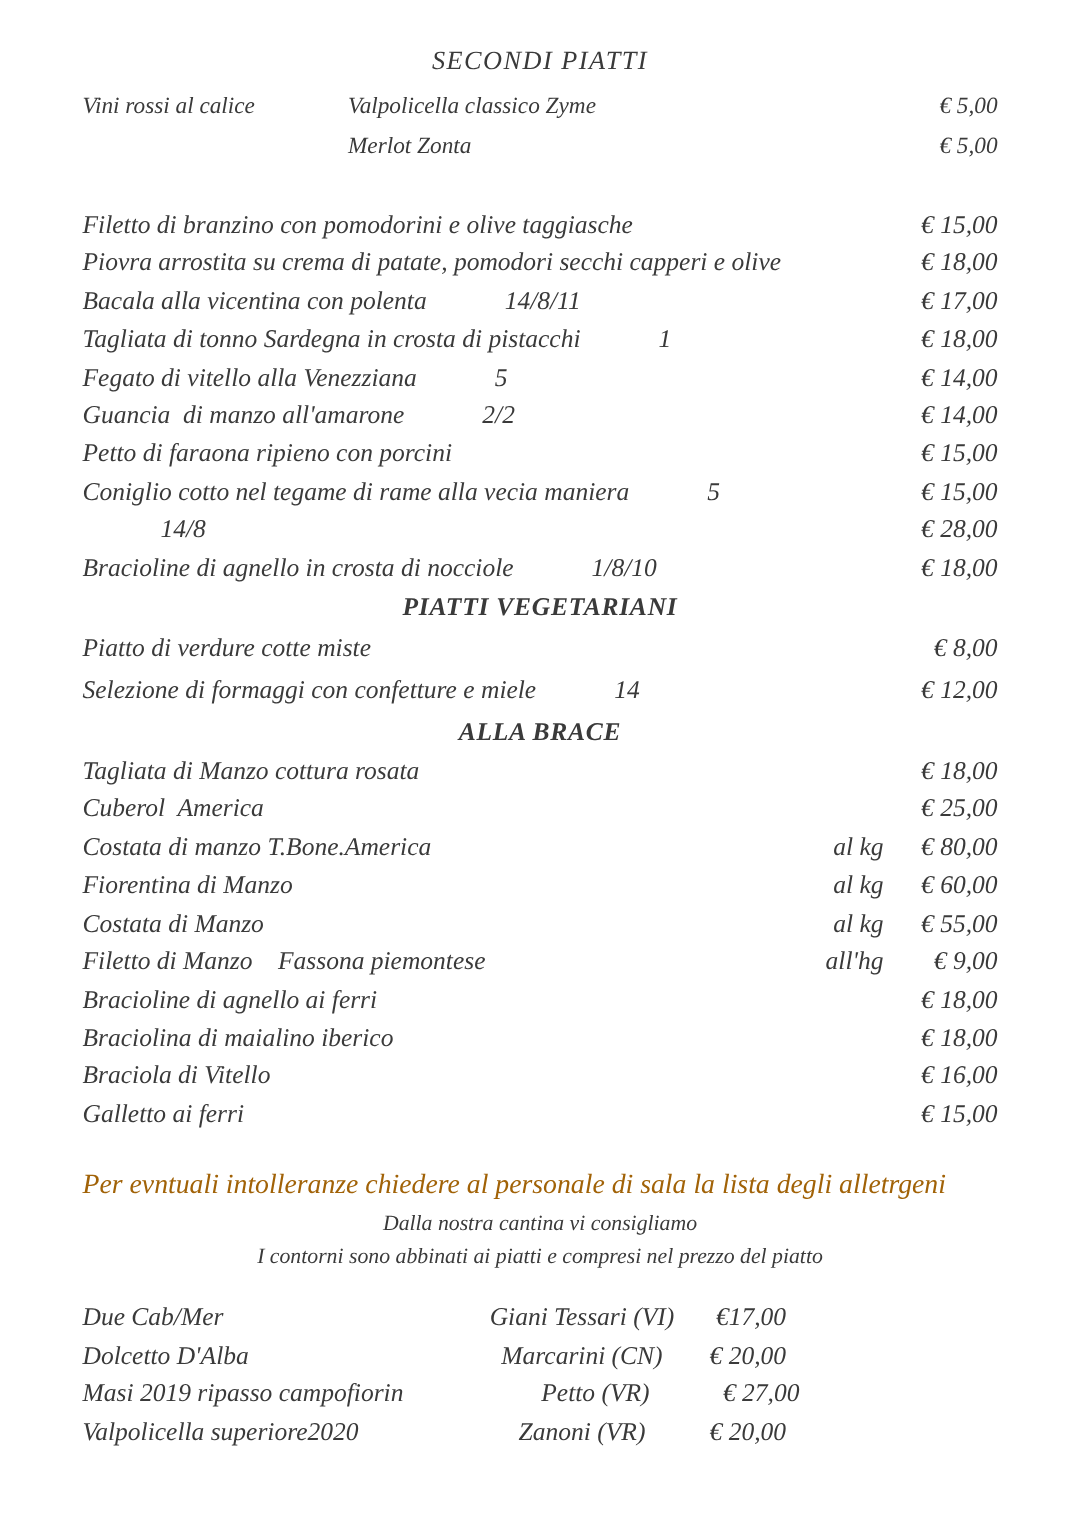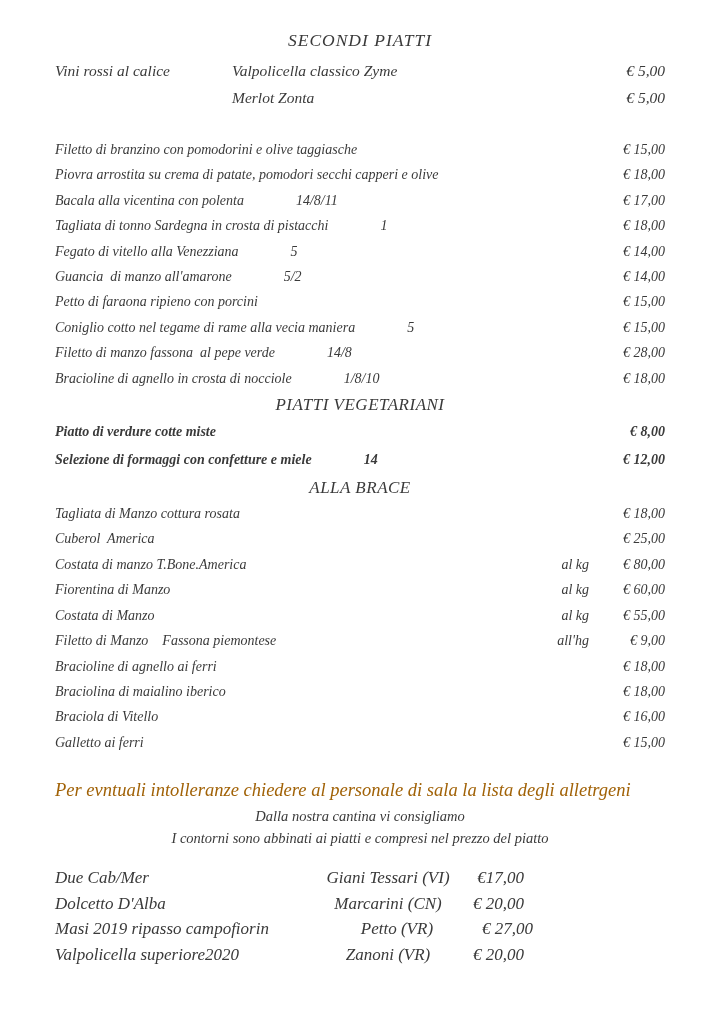--- a/index.html
+++ b/index.html
@@ -21,34 +21,34 @@
     letter-spacing: 1px;
     margin-bottom: 6px;
   }
 
   .calice-row { display: flex; align-items: center; line-height: 27px; font-size: 15.5px; }
   .calice-label { width: 177px; flex: none; white-space: pre; }
   .calice-name { white-space: pre; }
 
   .section-secondi { margin-top: 26px; }
 
-  .menu-row { display: flex; align-items: flex-start; line-height: 25.4px; font-size: 14px; }
-  .section-veg .menu-row { line-height: 28px; font-weight: bold; }
+  .menu-row { display: flex; align-items: flex-start; line-height: 25.4px; font-size: 17px; }
+  .section-veg .menu-row { line-height: 28px; }
   .name { white-space: pre; }
   .code { margin-left: 52px; white-space: pre; }
   .code:empty { margin-left: 0; }
   .sp { flex: 1 1 0; }
   .unit { margin-right: 12px; white-space: pre; }
   .unit:empty { margin-right: 0; }
   .price { min-width: 64px; text-align: right; white-space: pre; flex: none; }
 
   .heading {
     text-align: center;
     font-size: 17px;
-    font-weight: normal;
+    font-weight: bold;
     letter-spacing: 0.5px;
     line-height: 25px;
     margin: 1px 0;
   }
 
   .allergen {
     margin-top: 20px;
     font-size: 18.5px;
     line-height: 30px;
     color: #a16207;
@@ -110,38 +110,37 @@
       <span class="price">€ 18,00</span>
     </div>
     <div class="menu-row">
       <span class="name">Fegato di vitello alla Venezziana</span>
       <span class="code">5</span>
       <span class="sp"></span>
       <span class="price">€ 14,00</span>
     </div>
     <div class="menu-row">
       <span class="name">Guancia  di manzo all'amarone</span>
-      <span class="code">5/2</span>
+      <span class="code">2/2</span>
       <span class="sp"></span>
       <span class="price">€ 14,00</span>
     </div>
     <div class="menu-row">
       <span class="name">Petto di faraona ripieno con porcini</span>
       <span class="code"></span>
       <span class="sp"></span>
       <span class="price">€ 15,00</span>
     </div>
     <div class="menu-row">
       <span class="name">Coniglio cotto nel tegame di rame alla vecia maniera</span>
       <span class="code">5</span>
       <span class="sp"></span>
       <span class="price">€ 15,00</span>
     </div>
     <div class="menu-row">
-      <span class="name">Filetto di manzo fassona  al pepe verde</span>
       <span class="code">14/8</span>
       <span class="sp"></span>
       <span class="price">€ 28,00</span>
     </div>
     <div class="menu-row">
       <span class="name">Bracioline di agnello in crosta di nocciole</span>
       <span class="code">1/8/10</span>
       <span class="sp"></span>
       <span class="price">€ 18,00</span>
     </div>

